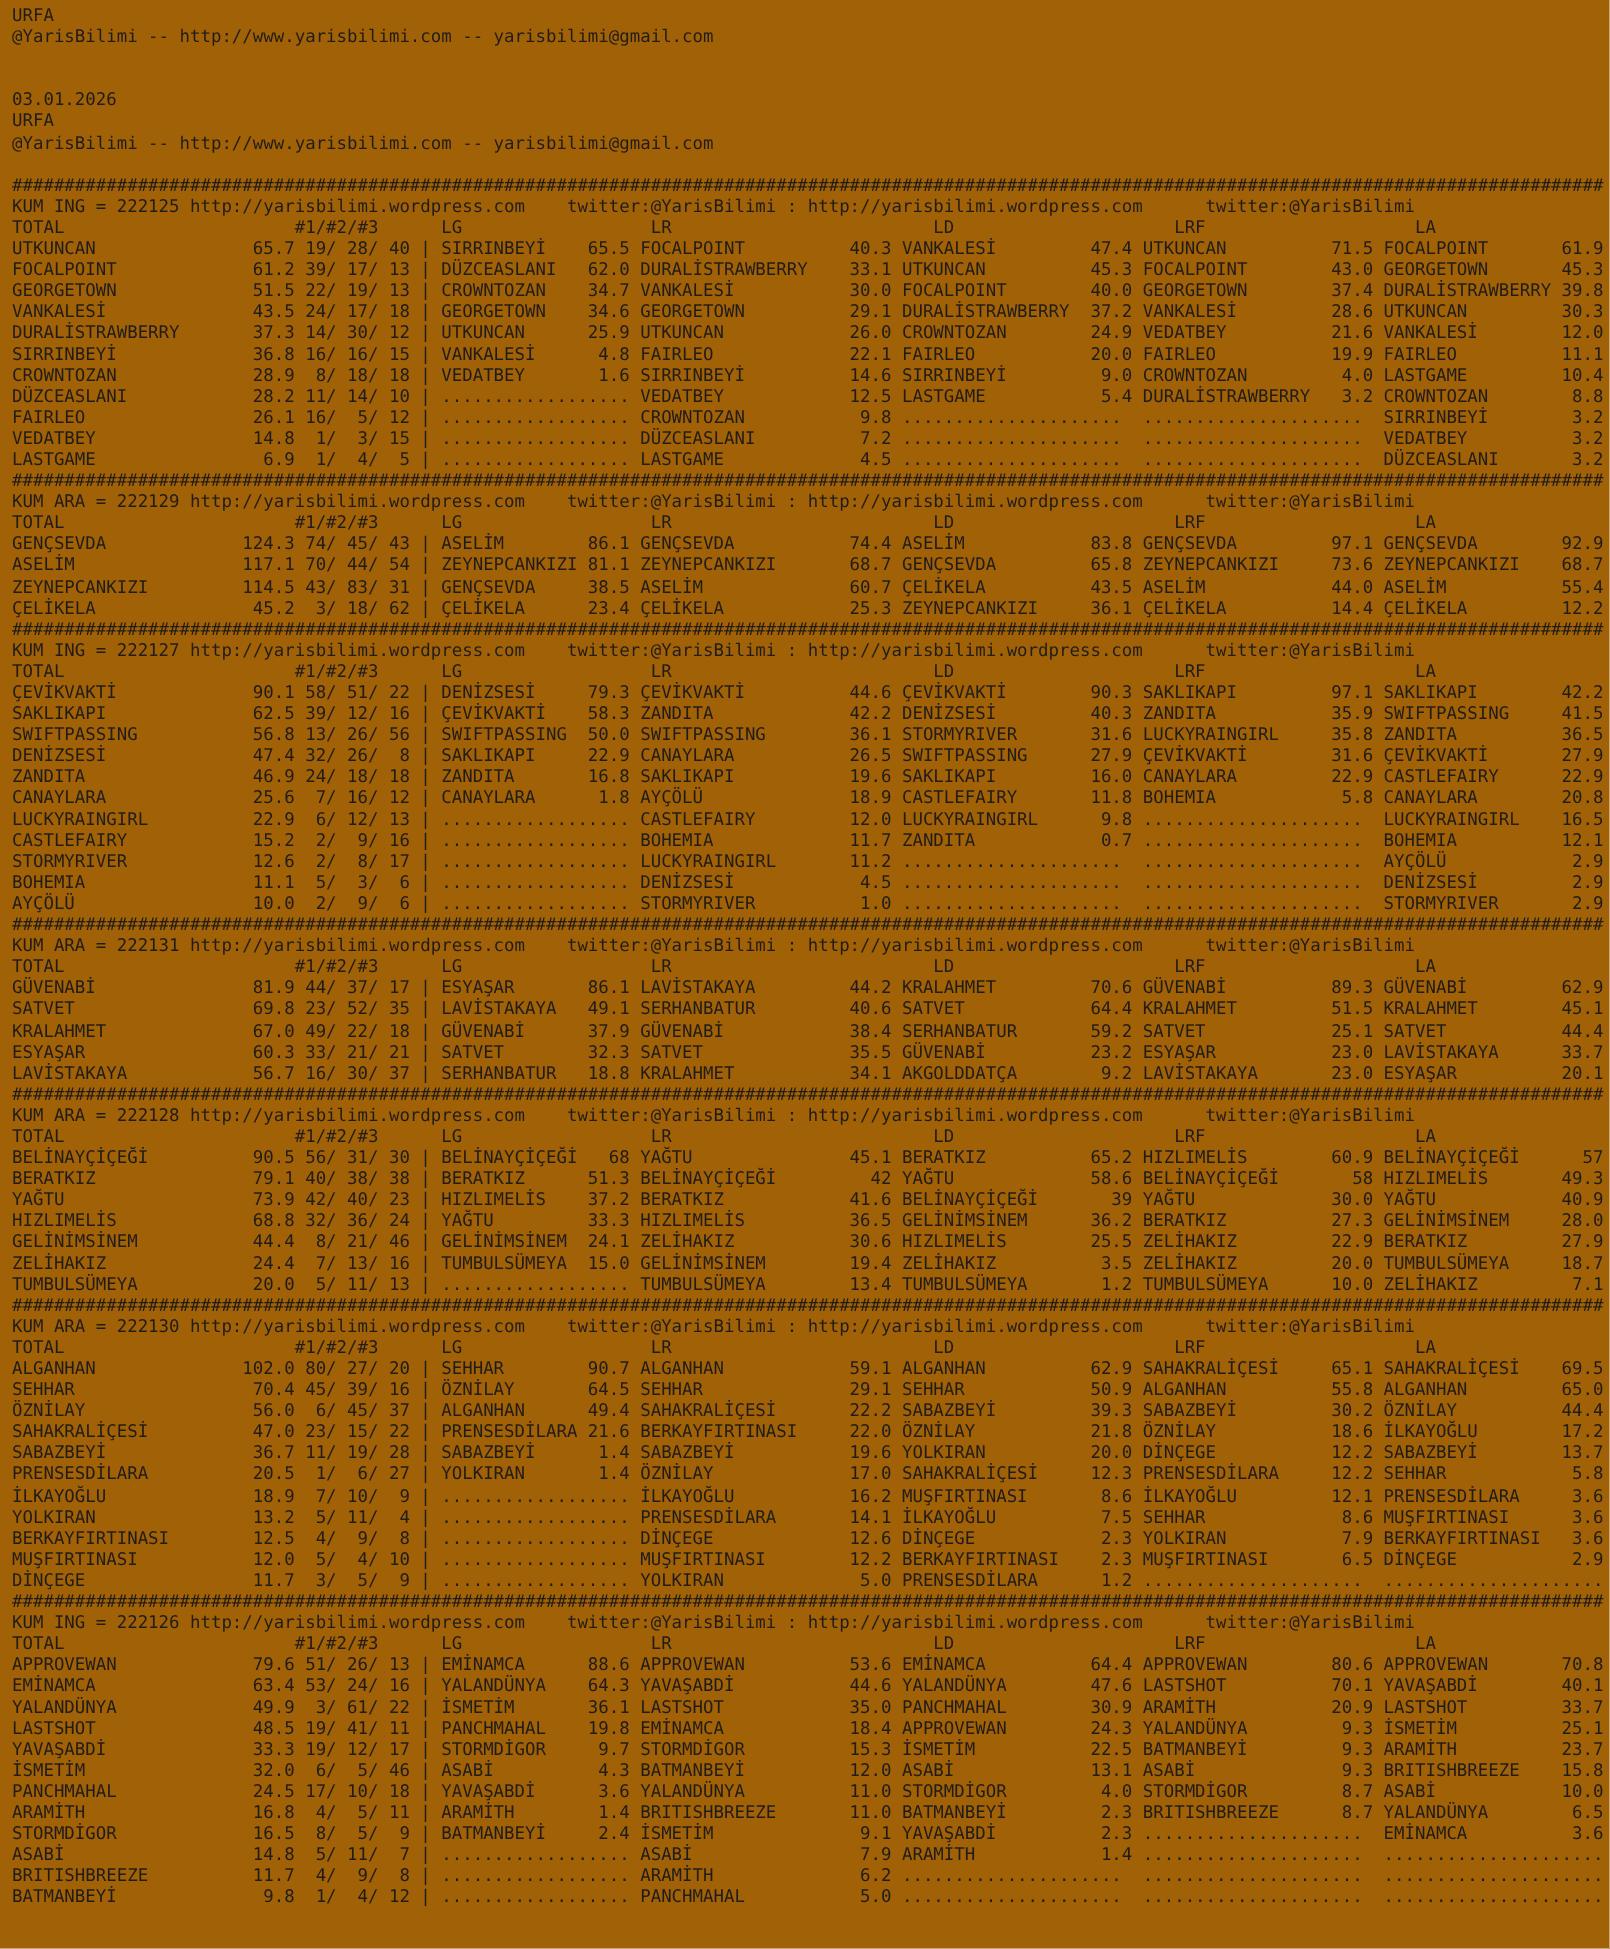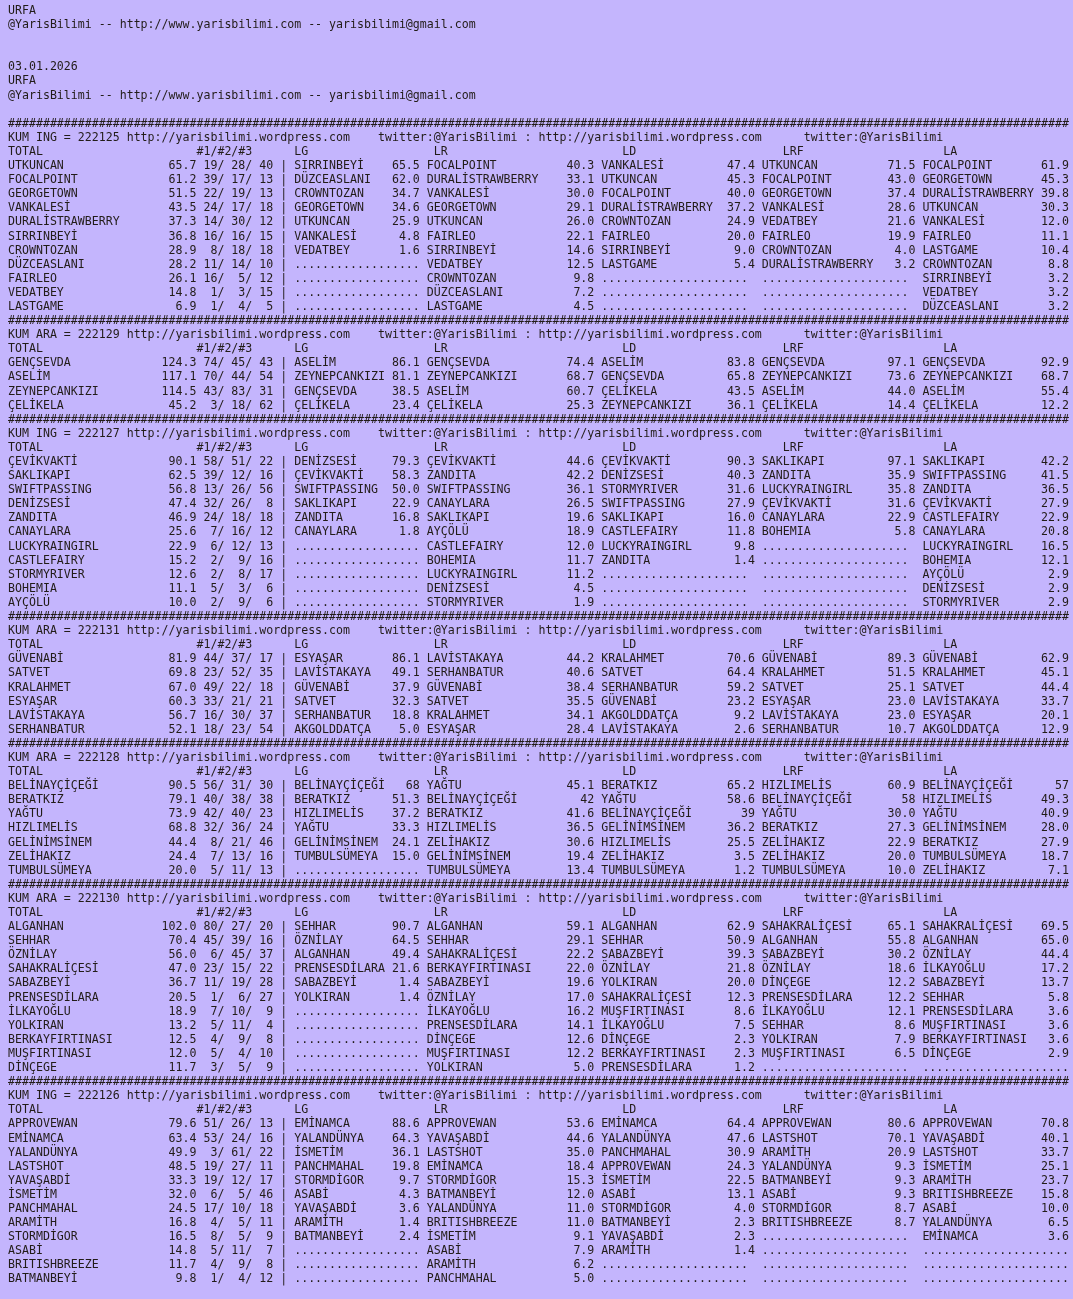--- a/index.html
+++ b/index.html
@@ -1,18 +1,18 @@
 <!DOCTYPE html>
 <html><head>
 <meta charset="utf-8">
 <style>
   html,body{margin:0;padding:0;background:#e9e2dc;}
   .page{
     width:1073px;height:1299px;
-    background:#c4b5fd;
+    background:#a16207;
     box-sizing:border-box;
     padding:3px 0 0 8px;
     overflow:hidden;
     font-family:"DejaVu Sans Mono","Liberation Mono",monospace;
     font-size:11.6px;
     line-height:14.1px;
     color:#221c18;
     font-weight:normal;
   }
   .ln{
@@ -59,33 +59,32 @@
       <div class="ln hash">########################################################################################################################################################</div>
       <div class="ln">KUM ING = 222127 http://yarisbilimi.wordpress.com    twitter:@YarisBilimi : http://yarisbilimi.wordpress.com      twitter:@YarisBilimi                  </div>
       <div class="ln">TOTAL                      #1/#2/#3      LG                  LR                         LD                     LRF                    LA                </div>
       <div class="ln">ÇEVİKVAKTİ             90.1 58/ 51/ 22 | DENİZSESİ     79.3 ÇEVİKVAKTİ          44.6 ÇEVİKVAKTİ        90.3 SAKLIKAPI         97.1 SAKLIKAPI        42.2</div>
       <div class="ln">SAKLIKAPI              62.5 39/ 12/ 16 | ÇEVİKVAKTİ    58.3 ZANDITA             42.2 DENİZSESİ         40.3 ZANDITA           35.9 SWIFTPASSING     41.5</div>
       <div class="ln">SWIFTPASSING           56.8 13/ 26/ 56 | SWIFTPASSING  50.0 SWIFTPASSING        36.1 STORMYRIVER       31.6 LUCKYRAINGIRL     35.8 ZANDITA          36.5</div>
       <div class="ln">DENİZSESİ              47.4 32/ 26/  8 | SAKLIKAPI     22.9 CANAYLARA           26.5 SWIFTPASSING      27.9 ÇEVİKVAKTİ        31.6 ÇEVİKVAKTİ       27.9</div>
       <div class="ln">ZANDITA                46.9 24/ 18/ 18 | ZANDITA       16.8 SAKLIKAPI           19.6 SAKLIKAPI         16.0 CANAYLARA         22.9 CASTLEFAIRY      22.9</div>
       <div class="ln">CANAYLARA              25.6  7/ 16/ 12 | CANAYLARA      1.8 AYÇÖLÜ              18.9 CASTLEFAIRY       11.8 BOHEMIA            5.8 CANAYLARA        20.8</div>
       <div class="ln">LUCKYRAINGIRL          22.9  6/ 12/ 13 | .................. CASTLEFAIRY         12.0 LUCKYRAINGIRL      9.8 .....................  LUCKYRAINGIRL    16.5</div>
-      <div class="ln">CASTLEFAIRY            15.2  2/  9/ 16 | .................. BOHEMIA             11.7 ZANDITA            1.4 .....................  BOHEMIA          12.1</div>
+      <div class="ln">CASTLEFAIRY            15.2  2/  9/ 16 | .................. BOHEMIA             11.7 ZANDITA            0.7 .....................  BOHEMIA          12.1</div>
       <div class="ln">STORMYRIVER            12.6  2/  8/ 17 | .................. LUCKYRAINGIRL       11.2 .....................  .....................  AYÇÖLÜ            2.9</div>
       <div class="ln">BOHEMIA                11.1  5/  3/  6 | .................. DENİZSESİ            4.5 .....................  .....................  DENİZSESİ         2.9</div>
-      <div class="ln">AYÇÖLÜ                 10.0  2/  9/  6 | .................. STORMYRIVER          1.9 .....................  .....................  STORMYRIVER       2.9</div>
+      <div class="ln">AYÇÖLÜ                 10.0  2/  9/  6 | .................. STORMYRIVER          1.0 .....................  .....................  STORMYRIVER       2.9</div>
       <div class="ln hash">########################################################################################################################################################</div>
       <div class="ln">KUM ARA = 222131 http://yarisbilimi.wordpress.com    twitter:@YarisBilimi : http://yarisbilimi.wordpress.com      twitter:@YarisBilimi                  </div>
       <div class="ln">TOTAL                      #1/#2/#3      LG                  LR                         LD                     LRF                    LA                </div>
       <div class="ln">GÜVENABİ               81.9 44/ 37/ 17 | ESYAŞAR       86.1 LAVİSTAKAYA         44.2 KRALAHMET         70.6 GÜVENABİ          89.3 GÜVENABİ         62.9</div>
       <div class="ln">SATVET                 69.8 23/ 52/ 35 | LAVİSTAKAYA   49.1 SERHANBATUR         40.6 SATVET            64.4 KRALAHMET         51.5 KRALAHMET        45.1</div>
       <div class="ln">KRALAHMET              67.0 49/ 22/ 18 | GÜVENABİ      37.9 GÜVENABİ            38.4 SERHANBATUR       59.2 SATVET            25.1 SATVET           44.4</div>
       <div class="ln">ESYAŞAR                60.3 33/ 21/ 21 | SATVET        32.3 SATVET              35.5 GÜVENABİ          23.2 ESYAŞAR           23.0 LAVİSTAKAYA      33.7</div>
       <div class="ln">LAVİSTAKAYA            56.7 16/ 30/ 37 | SERHANBATUR   18.8 KRALAHMET           34.1 AKGOLDDATÇA        9.2 LAVİSTAKAYA       23.0 ESYAŞAR          20.1</div>
-      <div class="ln">SERHANBATUR            52.1 18/ 23/ 54 | AKGOLDDATÇA    5.0 ESYAŞAR             28.4 LAVİSTAKAYA        2.6 SERHANBATUR       10.7 AKGOLDDATÇA      12.9</div>
       <div class="ln hash">########################################################################################################################################################</div>
       <div class="ln">KUM ARA = 222128 http://yarisbilimi.wordpress.com    twitter:@YarisBilimi : http://yarisbilimi.wordpress.com      twitter:@YarisBilimi                  </div>
       <div class="ln">TOTAL                      #1/#2/#3      LG                  LR                         LD                     LRF                    LA                </div>
       <div class="ln">BELİNAYÇİÇEĞİ          90.5 56/ 31/ 30 | BELİNAYÇİÇEĞİ   68 YAĞTU               45.1 BERATKIZ          65.2 HIZLIMELİS        60.9 BELİNAYÇİÇEĞİ      57</div>
       <div class="ln">BERATKIZ               79.1 40/ 38/ 38 | BERATKIZ      51.3 BELİNAYÇİÇEĞİ         42 YAĞTU             58.6 BELİNAYÇİÇEĞİ       58 HIZLIMELİS       49.3</div>
       <div class="ln">YAĞTU                  73.9 42/ 40/ 23 | HIZLIMELİS    37.2 BERATKIZ            41.6 BELİNAYÇİÇEĞİ       39 YAĞTU             30.0 YAĞTU            40.9</div>
       <div class="ln">HIZLIMELİS             68.8 32/ 36/ 24 | YAĞTU         33.3 HIZLIMELİS          36.5 GELİNİMSİNEM      36.2 BERATKIZ          27.3 GELİNİMSİNEM     28.0</div>
       <div class="ln">GELİNİMSİNEM           44.4  8/ 21/ 46 | GELİNİMSİNEM  24.1 ZELİHAKIZ           30.6 HIZLIMELİS        25.5 ZELİHAKIZ         22.9 BERATKIZ         27.9</div>
       <div class="ln">ZELİHAKIZ              24.4  7/ 13/ 16 | TUMBULSÜMEYA  15.0 GELİNİMSİNEM        19.4 ZELİHAKIZ          3.5 ZELİHAKIZ         20.0 TUMBULSÜMEYA     18.7</div>
       <div class="ln">TUMBULSÜMEYA           20.0  5/ 11/ 13 | .................. TUMBULSÜMEYA        13.4 TUMBULSÜMEYA       1.2 TUMBULSÜMEYA      10.0 ZELİHAKIZ         7.1</div>
@@ -102,21 +101,21 @@
       <div class="ln">YOLKIRAN               13.2  5/ 11/  4 | .................. PRENSESDİLARA       14.1 İLKAYOĞLU          7.5 SEHHAR             8.6 MUŞFIRTINASI      3.6</div>
       <div class="ln">BERKAYFIRTINASI        12.5  4/  9/  8 | .................. DİNÇEGE             12.6 DİNÇEGE            2.3 YOLKIRAN           7.9 BERKAYFIRTINASI   3.6</div>
       <div class="ln">MUŞFIRTINASI           12.0  5/  4/ 10 | .................. MUŞFIRTINASI        12.2 BERKAYFIRTINASI    2.3 MUŞFIRTINASI       6.5 DİNÇEGE           2.9</div>
       <div class="ln">DİNÇEGE                11.7  3/  5/  9 | .................. YOLKIRAN             5.0 PRENSESDİLARA      1.2 .....................  .....................</div>
       <div class="ln hash">########################################################################################################################################################</div>
       <div class="ln">KUM ING = 222126 http://yarisbilimi.wordpress.com    twitter:@YarisBilimi : http://yarisbilimi.wordpress.com      twitter:@YarisBilimi                  </div>
       <div class="ln">TOTAL                      #1/#2/#3      LG                  LR                         LD                     LRF                    LA                </div>
       <div class="ln">APPROVEWAN             79.6 51/ 26/ 13 | EMİNAMCA      88.6 APPROVEWAN          53.6 EMİNAMCA          64.4 APPROVEWAN        80.6 APPROVEWAN       70.8</div>
       <div class="ln">EMİNAMCA               63.4 53/ 24/ 16 | YALANDÜNYA    64.3 YAVAŞABDİ           44.6 YALANDÜNYA        47.6 LASTSHOT          70.1 YAVAŞABDİ        40.1</div>
       <div class="ln">YALANDÜNYA             49.9  3/ 61/ 22 | İSMETİM       36.1 LASTSHOT            35.0 PANCHMAHAL        30.9 ARAMİTH           20.9 LASTSHOT         33.7</div>
-      <div class="ln">LASTSHOT               48.5 19/ 27/ 11 | PANCHMAHAL    19.8 EMİNAMCA            18.4 APPROVEWAN        24.3 YALANDÜNYA         9.3 İSMETİM          25.1</div>
+      <div class="ln">LASTSHOT               48.5 19/ 41/ 11 | PANCHMAHAL    19.8 EMİNAMCA            18.4 APPROVEWAN        24.3 YALANDÜNYA         9.3 İSMETİM          25.1</div>
       <div class="ln">YAVAŞABDİ              33.3 19/ 12/ 17 | STORMDİGOR     9.7 STORMDİGOR          15.3 İSMETİM           22.5 BATMANBEYİ         9.3 ARAMİTH          23.7</div>
       <div class="ln">İSMETİM                32.0  6/  5/ 46 | ASABİ          4.3 BATMANBEYİ          12.0 ASABİ             13.1 ASABİ              9.3 BRITISHBREEZE    15.8</div>
       <div class="ln">PANCHMAHAL             24.5 17/ 10/ 18 | YAVAŞABDİ      3.6 YALANDÜNYA          11.0 STORMDİGOR         4.0 STORMDİGOR         8.7 ASABİ            10.0</div>
       <div class="ln">ARAMİTH                16.8  4/  5/ 11 | ARAMİTH        1.4 BRITISHBREEZE       11.0 BATMANBEYİ         2.3 BRITISHBREEZE      8.7 YALANDÜNYA        6.5</div>
       <div class="ln">STORMDİGOR             16.5  8/  5/  9 | BATMANBEYİ     2.4 İSMETİM              9.1 YAVAŞABDİ          2.3 .....................  EMİNAMCA          3.6</div>
       <div class="ln">ASABİ                  14.8  5/ 11/  7 | .................. ASABİ                7.9 ARAMİTH            1.4 .....................  .....................</div>
       <div class="ln">BRITISHBREEZE          11.7  4/  9/  8 | .................. ARAMİTH              6.2 .....................  .....................  .....................</div>
       <div class="ln">BATMANBEYİ              9.8  1/  4/ 12 | .................. PANCHMAHAL           5.0 .....................  .....................  .....................</div>
     </div>
 </div>

